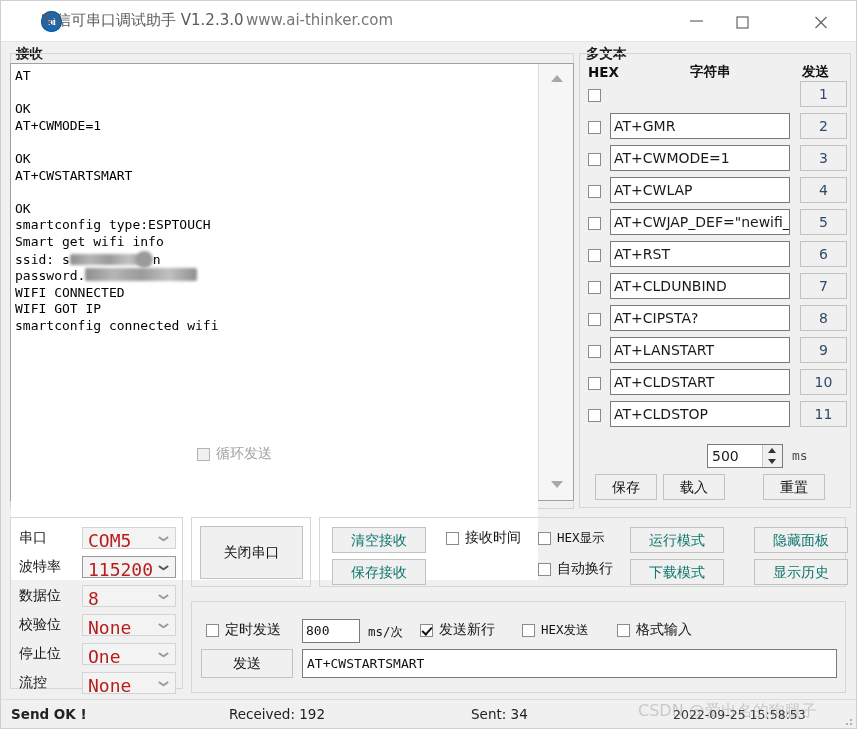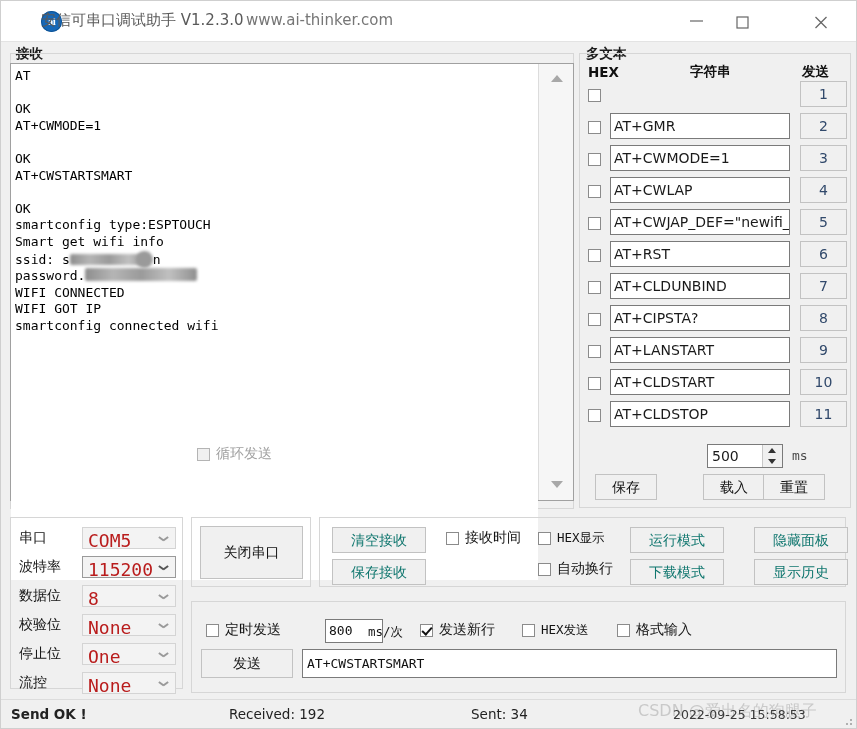--- a/index.html
+++ b/index.html
@@ -299,21 +299,21 @@
     font-family: "DejaVu Sans Mono", monospace;
     font-size: 13px; color: #111; line-height: 27px;
     white-space: nowrap; overflow: hidden;
   }
   .interval-input {
     position: absolute; left: 110px; top: 17px;
     width: 58px; height: 24px;
     border: 1px solid #7a7a7a; background: #fff;
     box-sizing: border-box; padding-left: 3px;
     font-family: "DejaVu Sans Mono", monospace;
-    font-size: 13px; color: #111; line-height: 22px; margin-left: 23px;
+    font-size: 13px; color: #111; line-height: 22px;
   }
 
   
   .statusbar {
     position: absolute; left: 0; bottom: 0;
     width: 855px; height: 28px;
     border-top: 1px solid #dcdcdc;
     background: #f0f0f0;
   }
   .st-item {
@@ -465,21 +465,21 @@
   <div class="spin">
     <div class="spin-val">500</div>
     <div class="spin-btns">
       <div class="tri up"></div>
       <div class="tri dn"></div>
     </div>
   </div>
   <div class="ms-label">ms</div>
 
   <div class="mt-btn" style="left:594px;text-align:center;">保存</div>
-  <div class="mt-btn" style="left:702px;">载入</div>
+  <div class="mt-btn" style="left:662px;">载入</div>
   <div class="mt-btn" style="left:762px;">重置</div>
 
   <div class="groupbox serial-grp">
     <div class="srow" style="top:9px;  width:160px;">
       <div class="slabel">串口</div>
       <div class="combo">
         <div class="combo-val">COM5</div>
         <div class="chev"></div>
       </div>
     </div>

